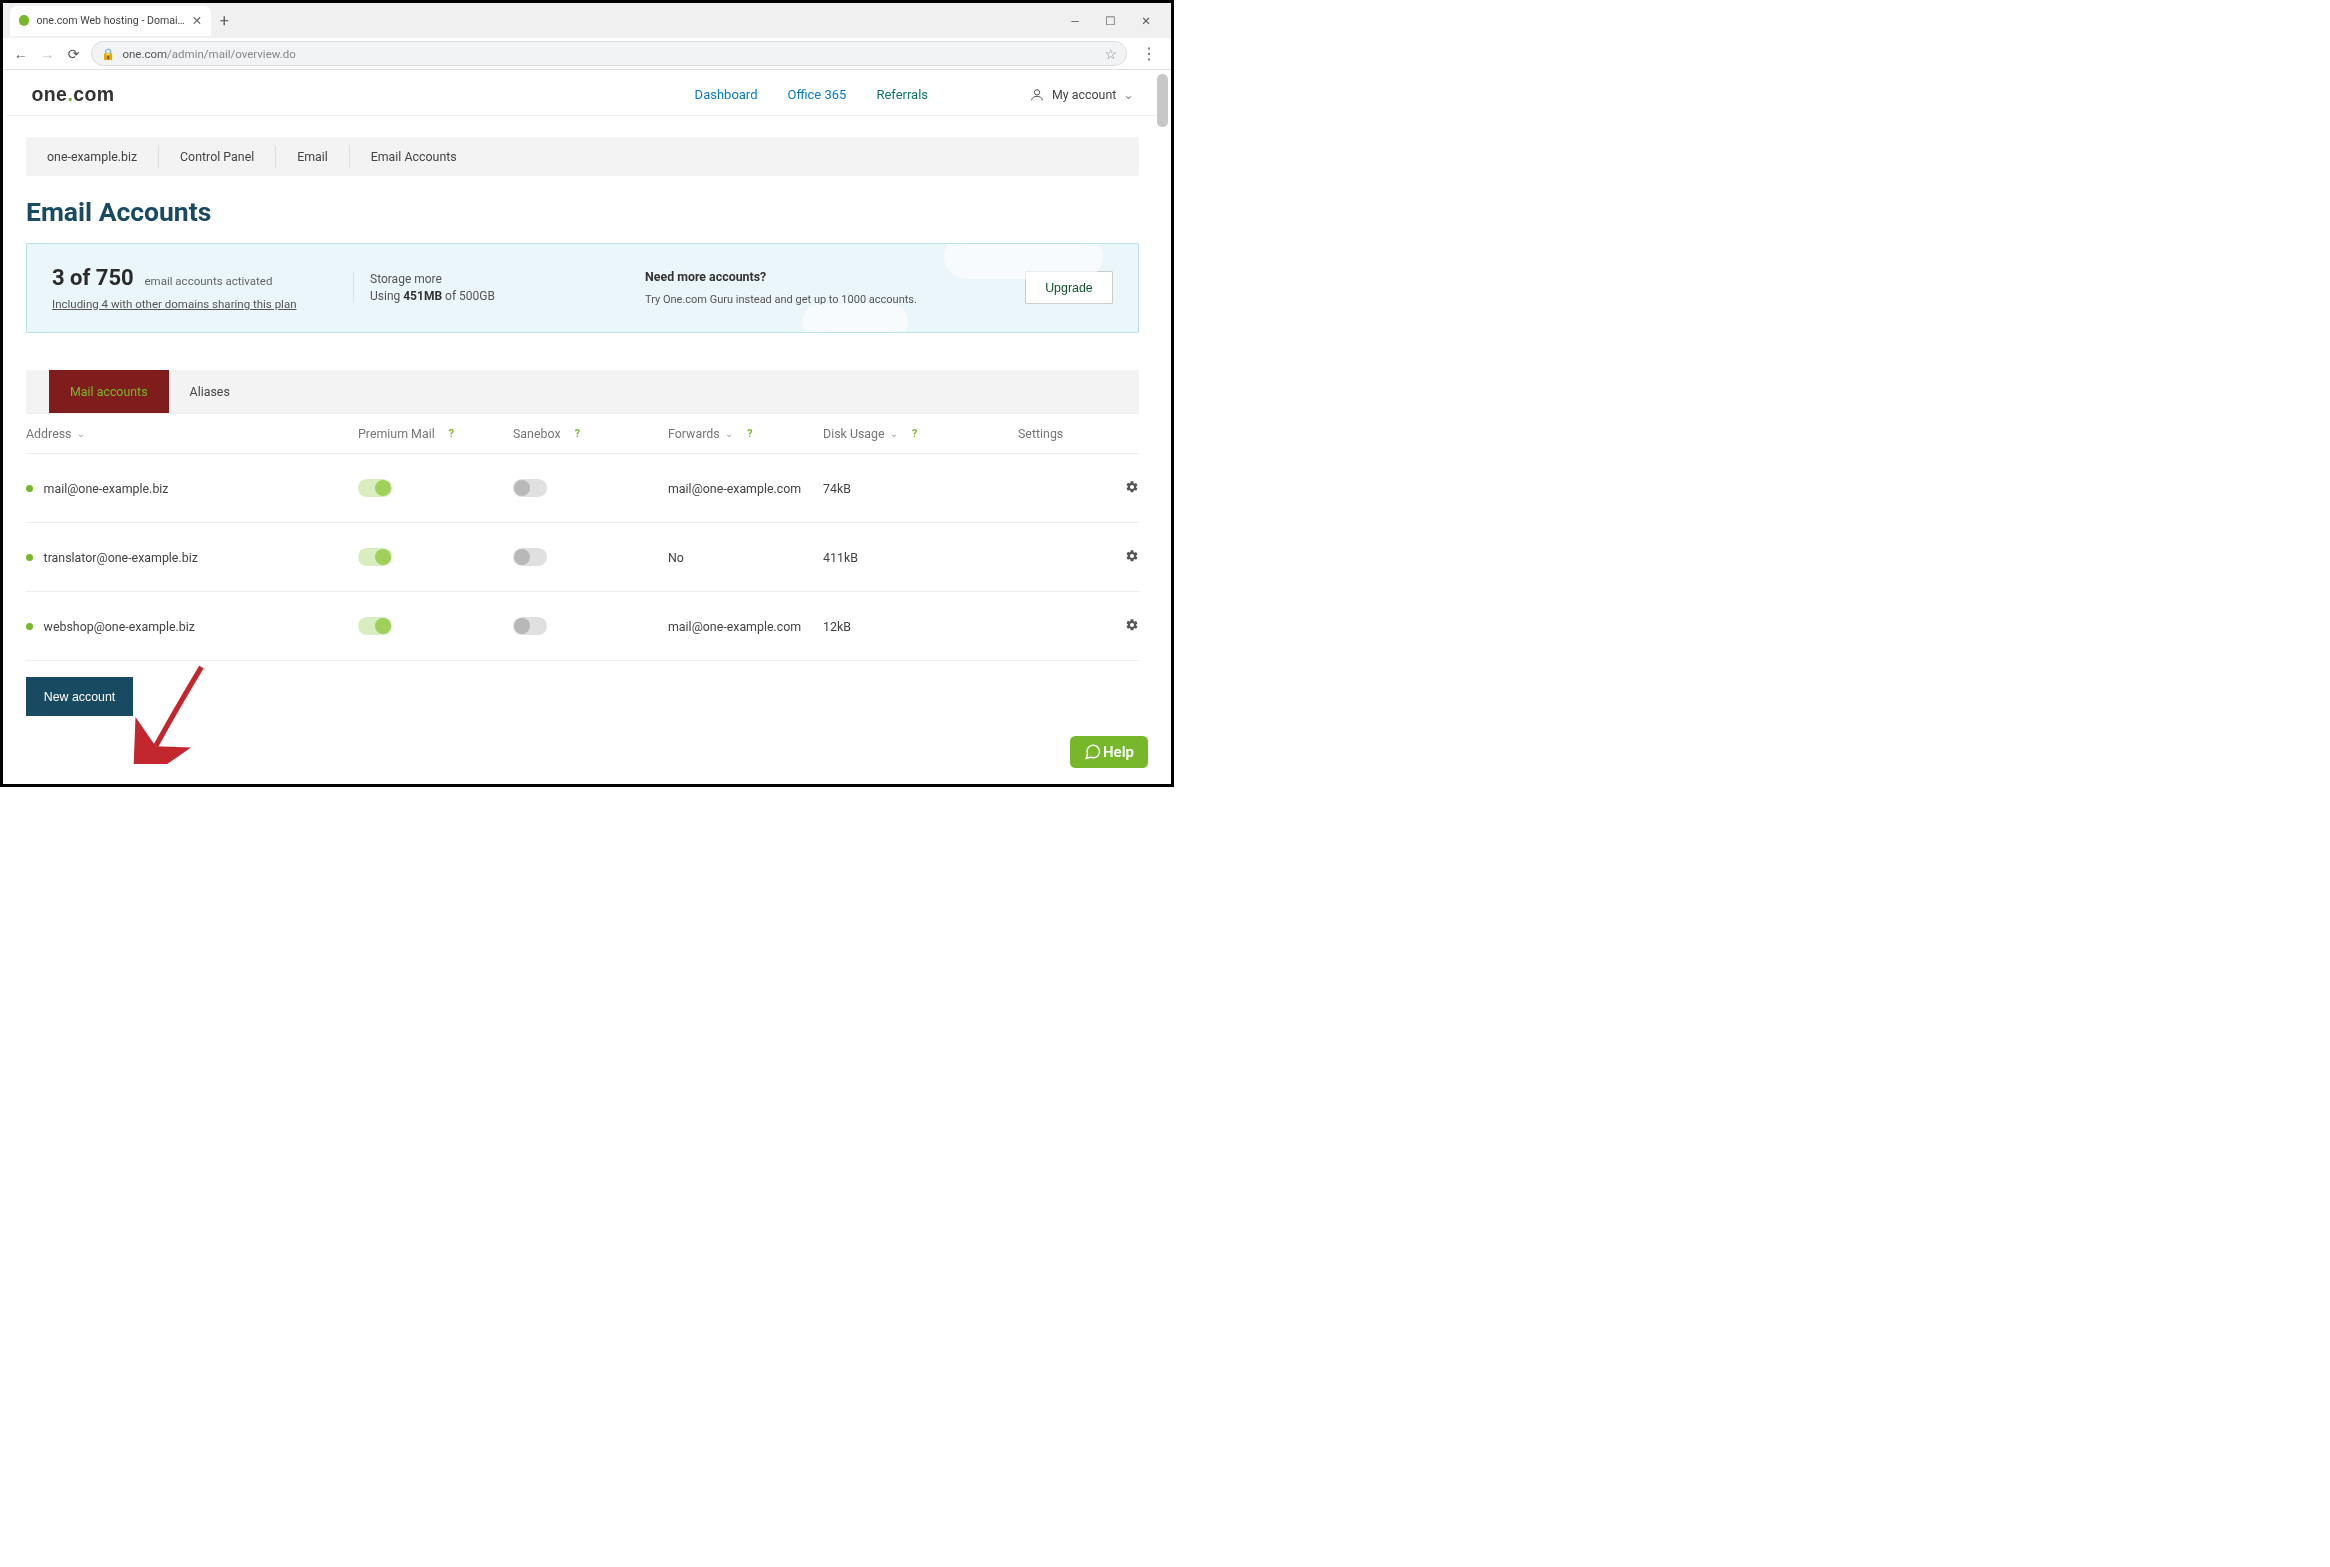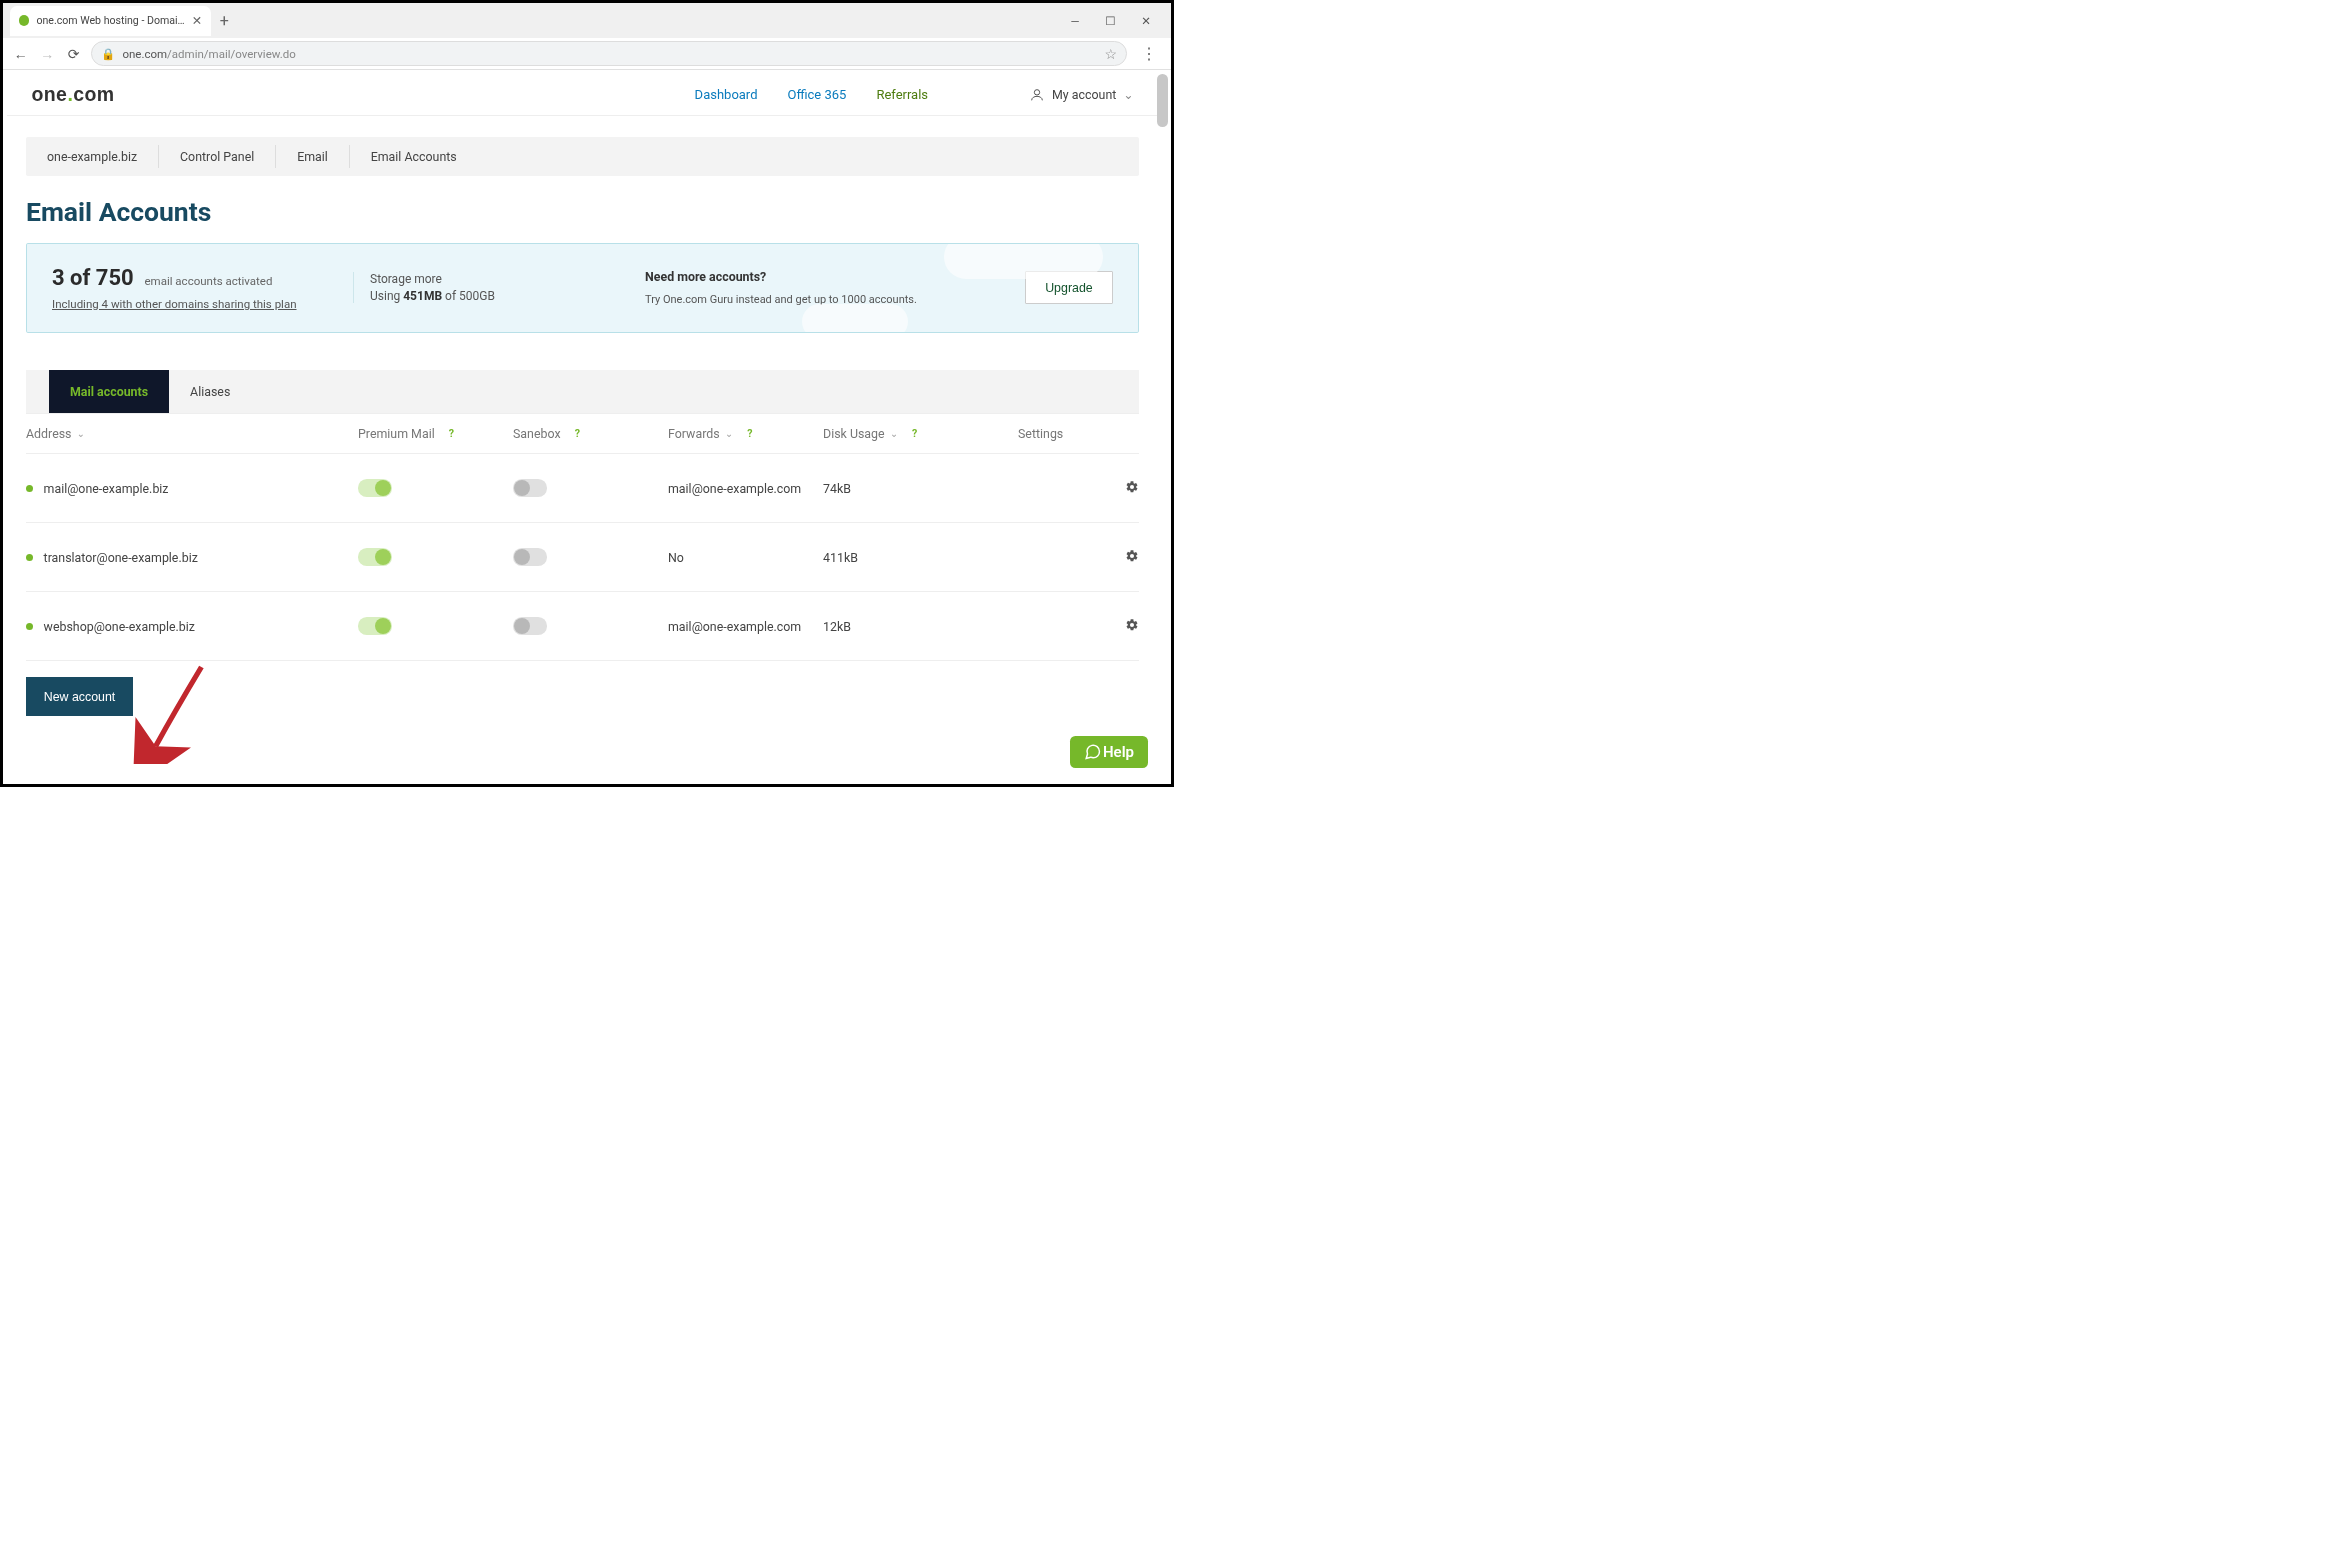--- a/index.html
+++ b/index.html
@@ -23,21 +23,21 @@
 
   .viewport { position: absolute; top: 71px; left: 3.5px; right: 3.5px; bottom: 3.5px; overflow: hidden; background: #fff; }
   .vscroll { position: absolute; right: 0; top: 0; width: 10.6px; height: 53px; background: #c7c7c7; border-radius: 5.3px; }
   .content { padding: 0 8.8px 0 0; height: 100%; }
 
   .topnav { height: 42px; display: flex; align-items: center; padding: 0 25px; border-bottom: 0.9px solid #eee; }
   .logo { font-size: 19.5px; font-weight: 600; letter-spacing: 0.4px; color: #333; font-family: Arial, sans-serif; }
   .logo .dot { color: #76b82a; }
   .nav-links { margin-left: auto; display: flex; gap: 30px; font-size: 13px; align-items: center; }
   .nav-links .link-blue { color: #0a7bbd; }
-  .nav-links .link-dark { color: #4d7c0f; text-align: right; }
+  .nav-links .link-dark { color: #0f766e; text-align: right; }
   .account { display: flex; align-items: center; gap: 7px; color: #444; font-size: 12.4px; margin-left: 71px; }
   .account svg { width: 16px; height: 16px; }
   .chev-down { color: #888; }
 
   .page { padding: 0 19.5px; }
   .breadcrumb { background: #f3f3f3; height: 39px; display: flex; align-items: center; margin-top: 21px; border-radius: 1.8px; font-size: 12.4px; color: #444; }
   .bc-item { padding: 0 21px; }
   .bc-sep { width: 0.9px; background: #ddd; height: 23px; }
 
   .page-title { font-size: 26.5px; font-weight: 700; color: #184a61; margin: 19.5px 0 16px; }
@@ -55,21 +55,21 @@
   .need-title { font-size: 12.4px; font-weight: 700; color: #333; }
   .need-sub { font-size: 11px; color: #555; margin-top: 8.8px; }
   .upgrade-btn { background: #fff; border: 0.9px solid #ccc; border-radius: 1px; padding: 8.8px 19.5px; font-size: 12.4px; color: #14532d; cursor: pointer; margin-left: auto; }
   .cloud { position: absolute; background: rgba(255,255,255,0.6); border-radius: 44px; }
   .cloud.c1 { width: 159px; height: 44px; right: 35px; top: -8.8px; }
   .cloud.c2 { width: 106px; height: 35px; right: 230px; bottom: -7px; }
 
   .tabs { display: flex; background: #f3f3f3; margin-top: 37px; align-items: flex-end; border-bottom: 0.9px solid #eee; }
   .tab-offset { width: 23px; }
   .tab { padding: 14px 21px; font-size: 12.4px; color: #444; cursor: pointer; }
-  .tab.active { background: #0f172a; color: #76b82a; font-weight: 700; }
+  .tab.active { background: #7f1d1d; color: #76b82a; font-weight: 400; }
   
   .table-head { display: flex; padding: 12.4px 0; color: #777; font-size: 12.4px; border-bottom: 0.9px solid #eee; }
   .th { display: flex; align-items: center; gap: 5.3px; }
   .col-addr { flex: 0 0 332px; }
   .col-prem { flex: 0 0 155px; }
   .col-sane { flex: 0 0 155px; }
   .col-fwd  { flex: 0 0 155px; }
   .col-disk { flex: 0 0 195px; }
   .col-set  { flex: 1; text-align: right; }
   .help-q { color: #76b82a; font-weight: 700; font-size: 10.6px; margin-left: 8.8px; }

